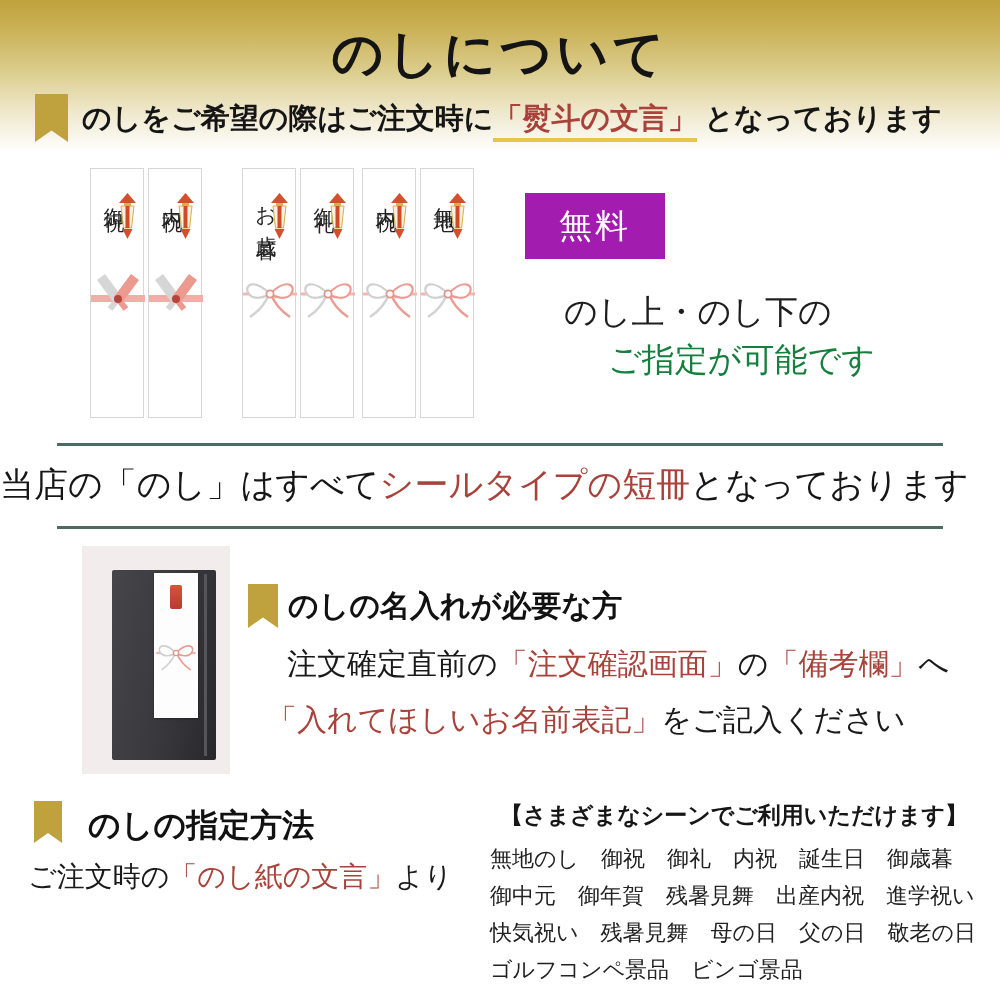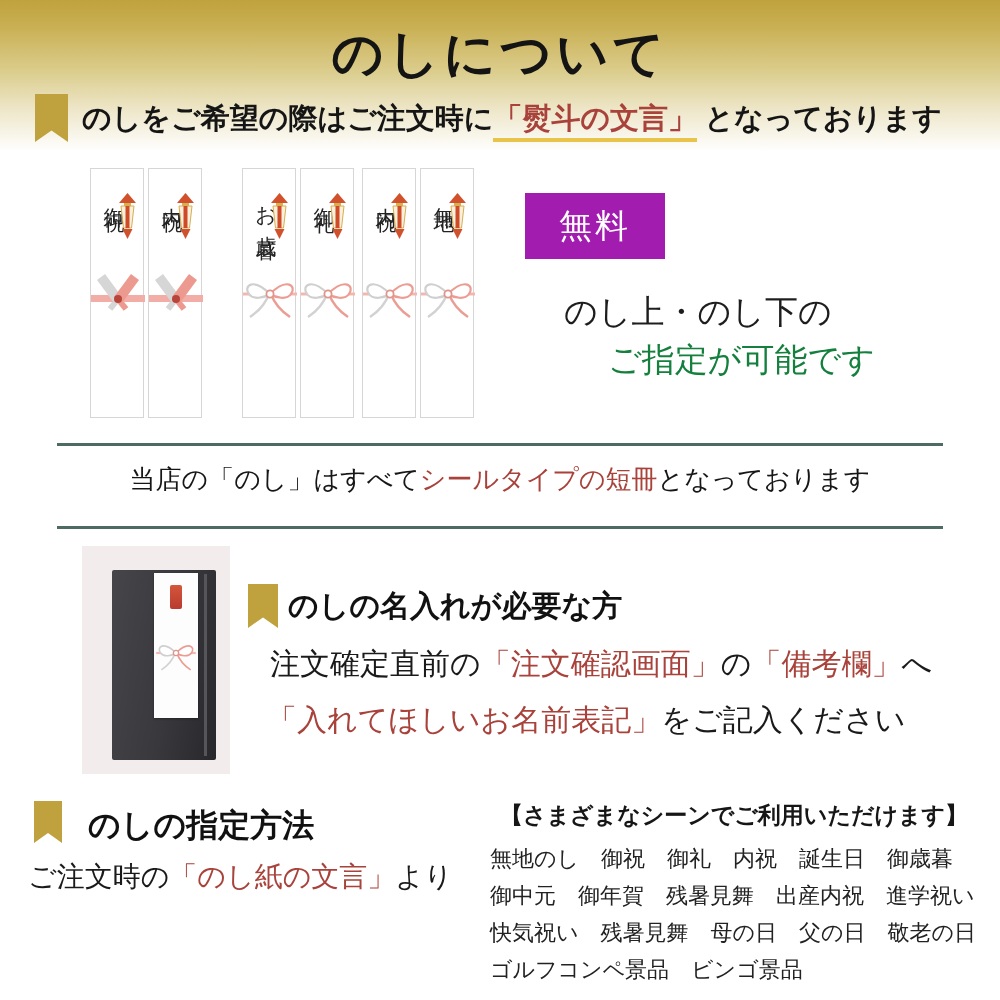--- a/index.html
+++ b/index.html
@@ -42,33 +42,33 @@
     display:flex;align-items:center;justify-content:center;
     color:#fff;font-size:33px;letter-spacing:3px;
   }
   .free-heading{position:absolute;left:684px;top:198px;font-size:40px;font-weight:700;color:#111;}
   .free-line1{position:absolute;left:564px;top:280px;font-size:33px;color:#1d1d1d;margin-top:10px;}
   .free-line2{position:absolute;left:564px;top:338px;font-size:33px;color:#15803d;margin-left:44px;}
   
   .divider{position:absolute;left:57px;width:886px;border-top:3px solid #4d6b63;}
   .div-top{top:443px;}
   .div-bottom{top:526px;}
-  .seal-note{position:absolute;top:462px;left:0;width:1000px;text-align:center;font-size:26px;color:#161616;white-space:nowrap;}
+  .seal-note{position:absolute;top:462px;left:0;width:872px;text-align:center;font-size:34px;color:#161616;white-space:nowrap;}
   
   .photo{position:absolute;left:82px;top:546px;width:148px;height:228px;background:#f2ecec;}
   .black-box{position:absolute;left:30px;top:24px;width:104px;height:190px;
     background:linear-gradient(100deg,#46464a 0%,#39393d 55%,#28282c 100%);border-radius:2px;}
   .box-fold{position:absolute;right:9px;top:4px;width:3px;height:182px;background:#55555a;}
   .photo-strip{position:absolute;left:42px;top:3px;width:44px;height:145px;background:#fdfdfd;box-shadow:0 1px 2px rgba(0,0,0,.35);}
   .mini-stamp{position:absolute;left:16px;top:12px;width:12px;height:24px;
     background:linear-gradient(180deg,#d4563a,#b93a30);border-radius:2px;}
   .mini-bow{position:absolute;left:2px;top:58px;width:40px;height:44px;}
   .nm-bm{position:absolute;left:248px;top:584px;}
   .nm-heading{position:absolute;left:288px;top:586px;font-size:30px;font-weight:700;color:#111;}
-  .nm-line1{position:absolute;left:270px;top:644px;font-size:30px;color:#1a1a1a;white-space:nowrap;}
+  .nm-line1{position:absolute;left:287px;top:644px;font-size:30px;color:#1a1a1a;white-space:nowrap;}
   .nm-line2{position:absolute;left:248px;top:700px;font-size:30px;color:#1a1a1a;white-space:nowrap;margin-left:19px;}
   
   .sp-bm{position:absolute;left:34px;top:801px;}
   .sp-heading{position:absolute;left:88px;top:804px;font-size:32px;font-weight:700;color:#111;}
   .sp-line1{position:absolute;left:28px;top:858px;font-size:28px;color:#1a1a1a;white-space:nowrap;}
   .sp-line2{position:absolute;left:28px;top:916px;font-size:32px;color:#1a1a1a;white-space:nowrap;}
   .oc-heading{position:absolute;left:500px;top:800px;font-size:23px;font-weight:700;color:#161616;white-space:nowrap;}
   .oc-lines{position:absolute;left:490px;top:840px;font-size:22px;line-height:37px;color:#222;word-spacing:8px;white-space:nowrap;}
 </style>
 </head>

